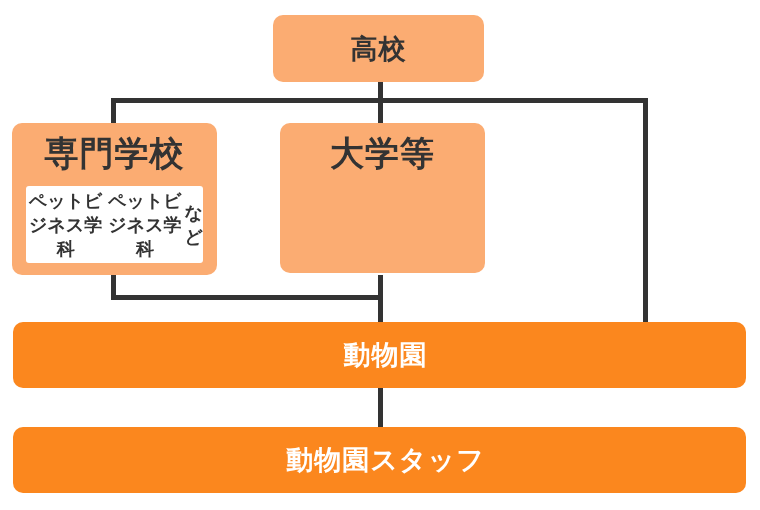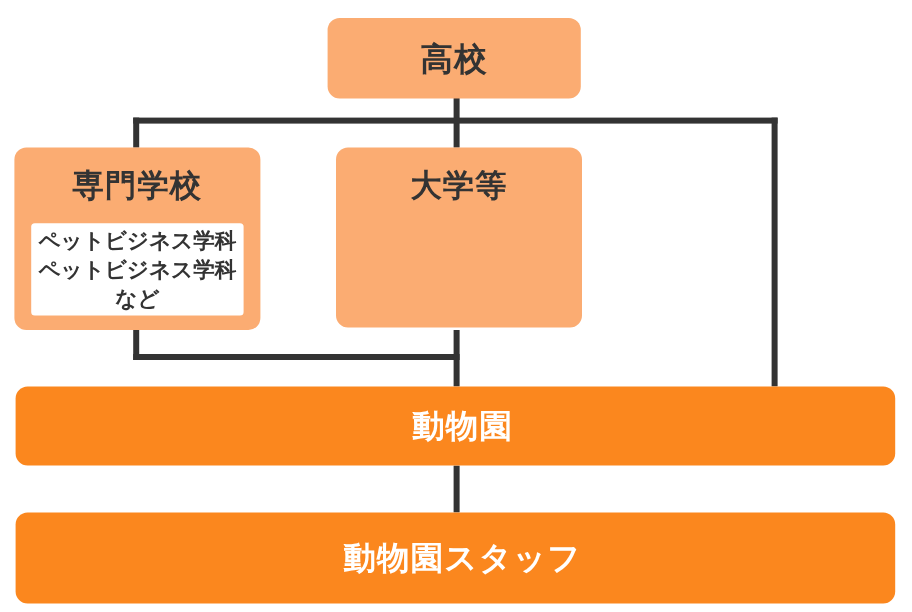--- a/index.html
+++ b/index.html
@@ -41,31 +41,31 @@
     align-items: center;
     justify-content: center;
     font-size: 27px;
     letter-spacing: 1px;
   }
   .node .title {
     height: 62px;
     display: flex;
     align-items: center;
     justify-content: center;
-    font-size: 26px;
+    font-size: 34px;
     letter-spacing: 1px;
   }
   .detail-panel {
     position: absolute;
     left: 14px; right: 14px; bottom: 12px;
     height: 77px;
     background: var(--panel-bg);
     border-radius: 3px;
     display: flex;
-    flex-direction: column;
+    flex-direction: row;
     align-items: center;
     justify-content: center;
     font-size: 18px;
     font-weight: bold;
     line-height: 24px;
     text-align: center;
     color: var(--text-dark);
   }
 </style>
 </head>
@@ -96,17 +96,17 @@
   </div>
 
   <div class="node light" style="left:280px; top:123px; width:205px; height:150px;">
     <div class="title">大学等</div>
   </div>
 
   <div class="node dark simple" style="left:13px; top:322px; width:733px; height:66px;">
     <span>動物園</span>
   </div>
 
-  <div class="node dark simple" style="left:13px; top:427px; width:733px; height:76px;">
+  <div class="node dark simple" style="left:13px; top:427px; width:733px; height:66px;">
     <span>動物園スタッフ</span>
   </div>
 
 </div>
 
 </body></html>

